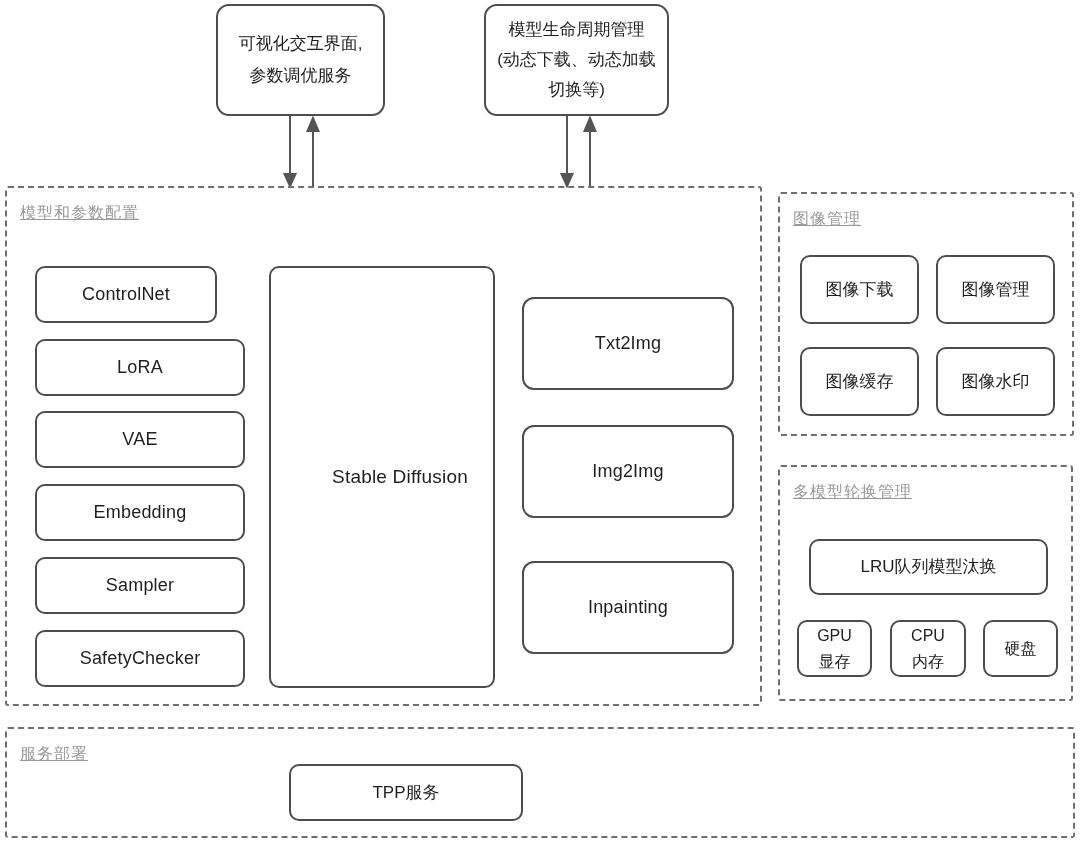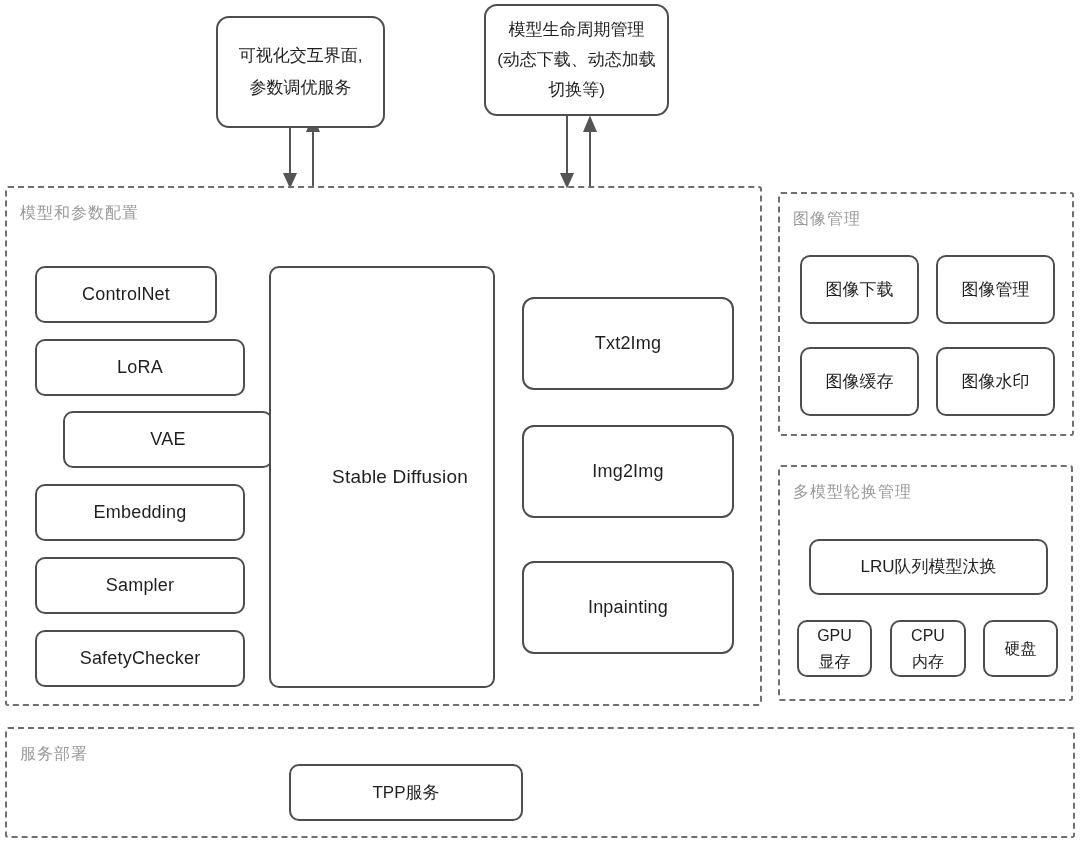--- a/index.html
+++ b/index.html
@@ -10,21 +10,21 @@
   .node {
     position:absolute; border:2px solid #4d4d4d; border-radius:10px; background:#ffffff;
     display:flex; flex-direction:column; align-items:center; justify-content:center;
     text-align:center; color:#1f1f1f; font-size:17px; line-height:1.5;
   }
   .node.en { font-size:18px; letter-spacing:.2px; }
   .topnode { border-radius:13px; font-size:17px; line-height:1.9; }
   .topnode .tline { white-space:nowrap; }
 
   .group { position:absolute; border:2px dashed #6f6f6f; border-radius:3px; background:transparent; }
-  .group-label { position:absolute; left:13px; top:15px; font-size:16px; color:#9a9a9a; letter-spacing:1px; white-space:nowrap; }
+  .group-label { position:absolute; left:13px; top:15px; font-size:16px; color:#9a9a9a; letter-spacing:1px; white-space:nowrap;text-decoration:underline; }
 
   .arrows { position:absolute; left:0; top:0; pointer-events:none; }
 </style>
 </head>
 <body>
 
 <div class="canvas">
 
   <svg class="arrows" width="1080" height="842" viewBox="0 0 1080 842">
     <g stroke="#555555" stroke-width="2" fill="#555555">
@@ -34,37 +34,37 @@
       <line x1="313" y1="186" x2="313" y2="130"></line>
       <polygon points="313,118 307.5,131 318.5,131"></polygon>
 
       <line x1="567" y1="116" x2="567" y2="175"></line>
       <polygon points="567,186 561.5,174 572.5,174"></polygon>
       <line x1="590" y1="186" x2="590" y2="130"></line>
       <polygon points="590,118 584.5,131 595.5,131"></polygon>
     </g>
   </svg>
 
-  <div class="node topnode" style="left:216px; top:4px; width:169px; height:112px;margin-top:12px;">
+  <div class="node topnode" style="left:216px; top:4px; width:169px; height:112px;">
     <div class="tline">可视化交互界面,</div>
     <div class="tline">参数调优服务</div>
   </div>
 
   <div class="node topnode" style="left:484px; top:4px; width:185px; height:112px; line-height:1.75;">
     <div class="tline">模型生命周期管理</div>
     <div class="tline">(动态下载、动态加载</div>
     <div class="tline">切换等)</div>
   </div>
 
   <div class="group" style="left:5px; top:186px; width:757px; height:520px;">
     <div class="group-label">模型和参数配置</div>
 
     <div class="node en" style="left:28px; top:78px;  width:182px; height:57px;">ControlNet</div>
     <div class="node en" style="left:28px; top:151px; width:210px; height:57px;">LoRA</div>
-    <div class="node en" style="left:28px; top:223px; width:210px; height:57px;margin-left:28px;">VAE</div>
+    <div class="node en" style="left:28px; top:223px; width:210px; height:57px;">VAE</div>
     <div class="node en" style="left:28px; top:296px; width:210px; height:57px;">Embedding</div>
     <div class="node en" style="left:28px; top:369px; width:210px; height:57px;">Sampler</div>
     <div class="node en" style="left:28px; top:442px; width:210px; height:57px;">SafetyChecker</div>
 
     <div class="node en" style="left:262px; top:78px; width:226px; height:422px; font-size:19px;padding-left:36px;">Stable Diffusion</div>
 
     <div class="node en" style="left:515px; top:109px; width:212px; height:93px; border-radius:12px;">Txt2Img</div>
     <div class="node en" style="left:515px; top:237px; width:212px; height:93px; border-radius:12px;text-align:center;">Img2Img</div>
     <div class="node en" style="left:515px; top:373px; width:212px; height:93px; border-radius:12px;">Inpainting</div>
   </div>

